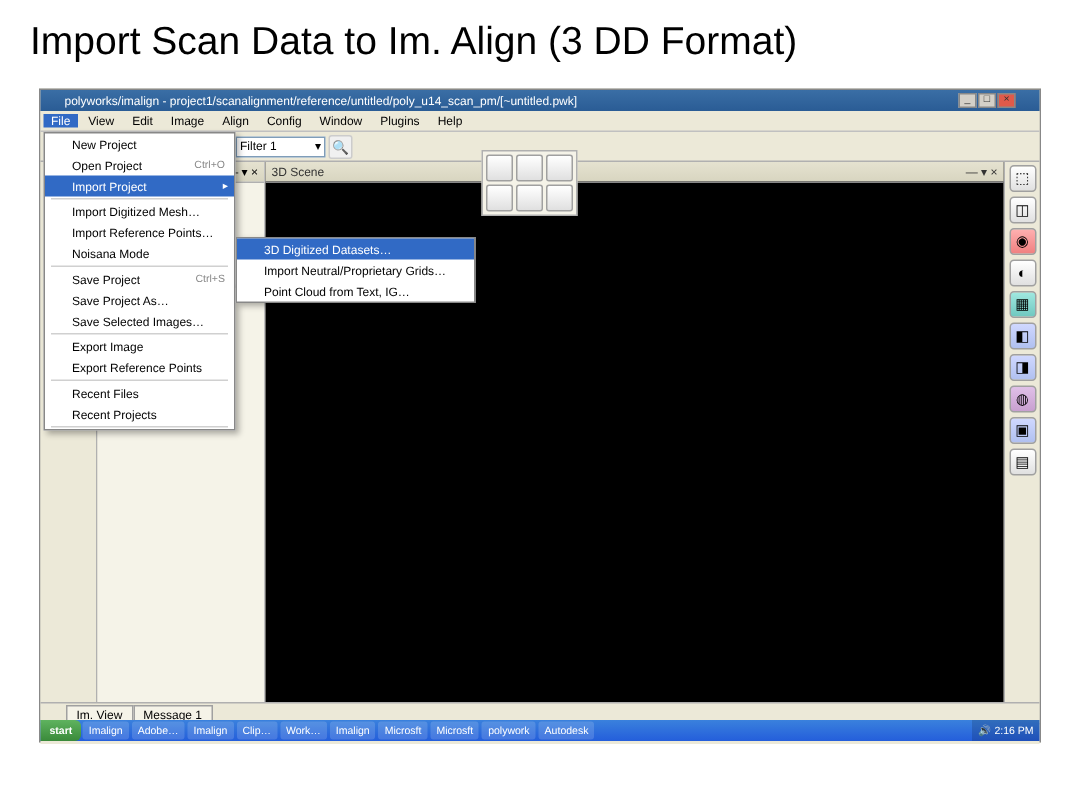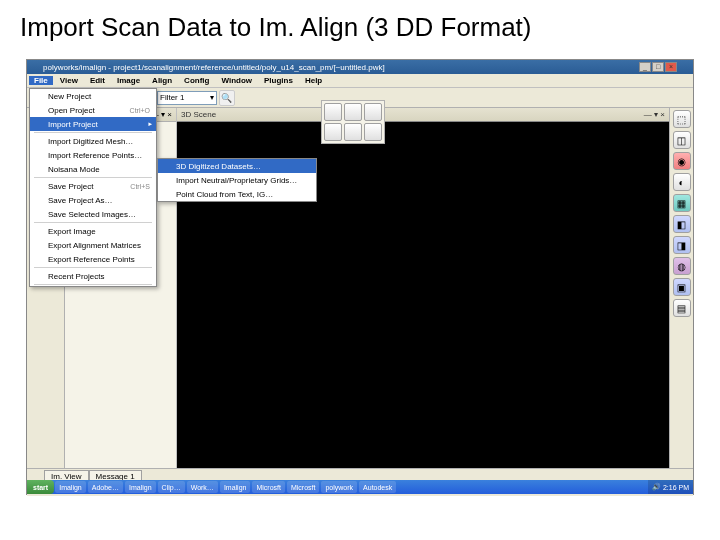--- a/index.html
+++ b/index.html
@@ -4,21 +4,21 @@
 <style>
 * { margin: 0; padding: 0; box-sizing: border-box; font-family: Tahoma, Arial, sans-serif; }
 body { width: 720px; height: 540px; background: #fff; overflow: hidden; }
 .slide-title { font-size: 26px; font-weight: 400; padding: 12px 20px 8px; color: #000; }
 .app-window { margin: 8px 26px 0; border: 1px solid #888; width: 668px; height: 436px; position: relative; background: #ece9d8; font-size: 9px; }
 .titlebar { height: 14px; background: linear-gradient(#3a6ea5,#2a5c95); display: flex; align-items: center; padding: 0 16px; color: #fff; }
 .titlebar .title { flex: 1; font-size: 8px; white-space: nowrap; overflow: hidden; }
 .winbtns { display: flex; gap: 1px; }
 .winbtn { width: 12px; height: 10px; background: #d4d0c8; border: 1px solid #888; font-size: 7px; text-align: center; line-height: 8px; color: #333; }
 .winbtn.close { background: #e05a4a; }
-.menubar { height: 14px; background: #ece9d8; border-bottom: 1px solid #c0c0c0; display: flex; align-items: center; padding: 0 2px; gap: 2px; font-weight: bold; }
+.menubar { height: 14px; background: #ece9d8; border-bottom: 1px solid #c0c0c0; display: flex; align-items: center; padding: 0 2px; gap: 2px; }
 .menu-item { padding: 0 5px; font-size: 8px; color: #000; }
 .menu-item.active { background: #316ac5; color: #fff; }
 .toolbar { height: 20px; background: #ece9d8; border-bottom: 1px solid #b0b0b0; display: flex; align-items: center; gap: 2px; padding: 0 4px; }
 .tool-btn { width: 16px; height: 16px; background: #f0f0f0; border: 1px solid #ccc; border-radius: 2px; display: flex; align-items: center; justify-content: center; font-size: 9px; }
 .tool-btn.blue { color: #2b6cb0; }
 .tool-btn.green { color: #2f8a2f; }
 .tool-combo { width: 60px; height: 14px; background: #fff; border: 1px solid #7f9db9; font-size: 8px; padding: 0 2px; display: flex; align-items: center; justify-content: space-between; text-align: center; }
 .main-area { display: flex; height: 360px; position: relative; }
 .left-panel { width: 38px; background: #ece9d8; border-right: 1px solid #b0b0b0; display: flex; flex-direction: column; align-items: center; padding-top: 2px; gap: 2px; }
 .left-panel .ltool { width: 16px; height: 16px; background: linear-gradient(#fff,#e0e0e0); border: 1px solid #a0a0a0; border-radius: 2px; }
@@ -131,26 +131,26 @@
         <span>Save Project As…</span>
       </div>
     <div class="menu-row">
         <span>Save Selected Images…</span>
       </div>
     <div class="menu-sep"></div>
     <div class="menu-row">
         <span>Export Image</span>
       </div>
     <div class="menu-row">
-        <span>Export Alignment Matrices</span>
-      </div>
-    <div class="menu-row">
         <span>Export Reference Points</span>
       </div>
     <div class="menu-sep"></div>
+    <div class="menu-row">
+        <span>Recent Files</span>
+      </div>
     <div class="menu-row">
         <span>Recent Projects</span>
       </div>
     <div class="menu-sep"></div>
   </div>
 
   <div class="sub-menu">
     <div class="menu-row hl">
         <span>3D Digitized Datasets…</span>
       </div>

